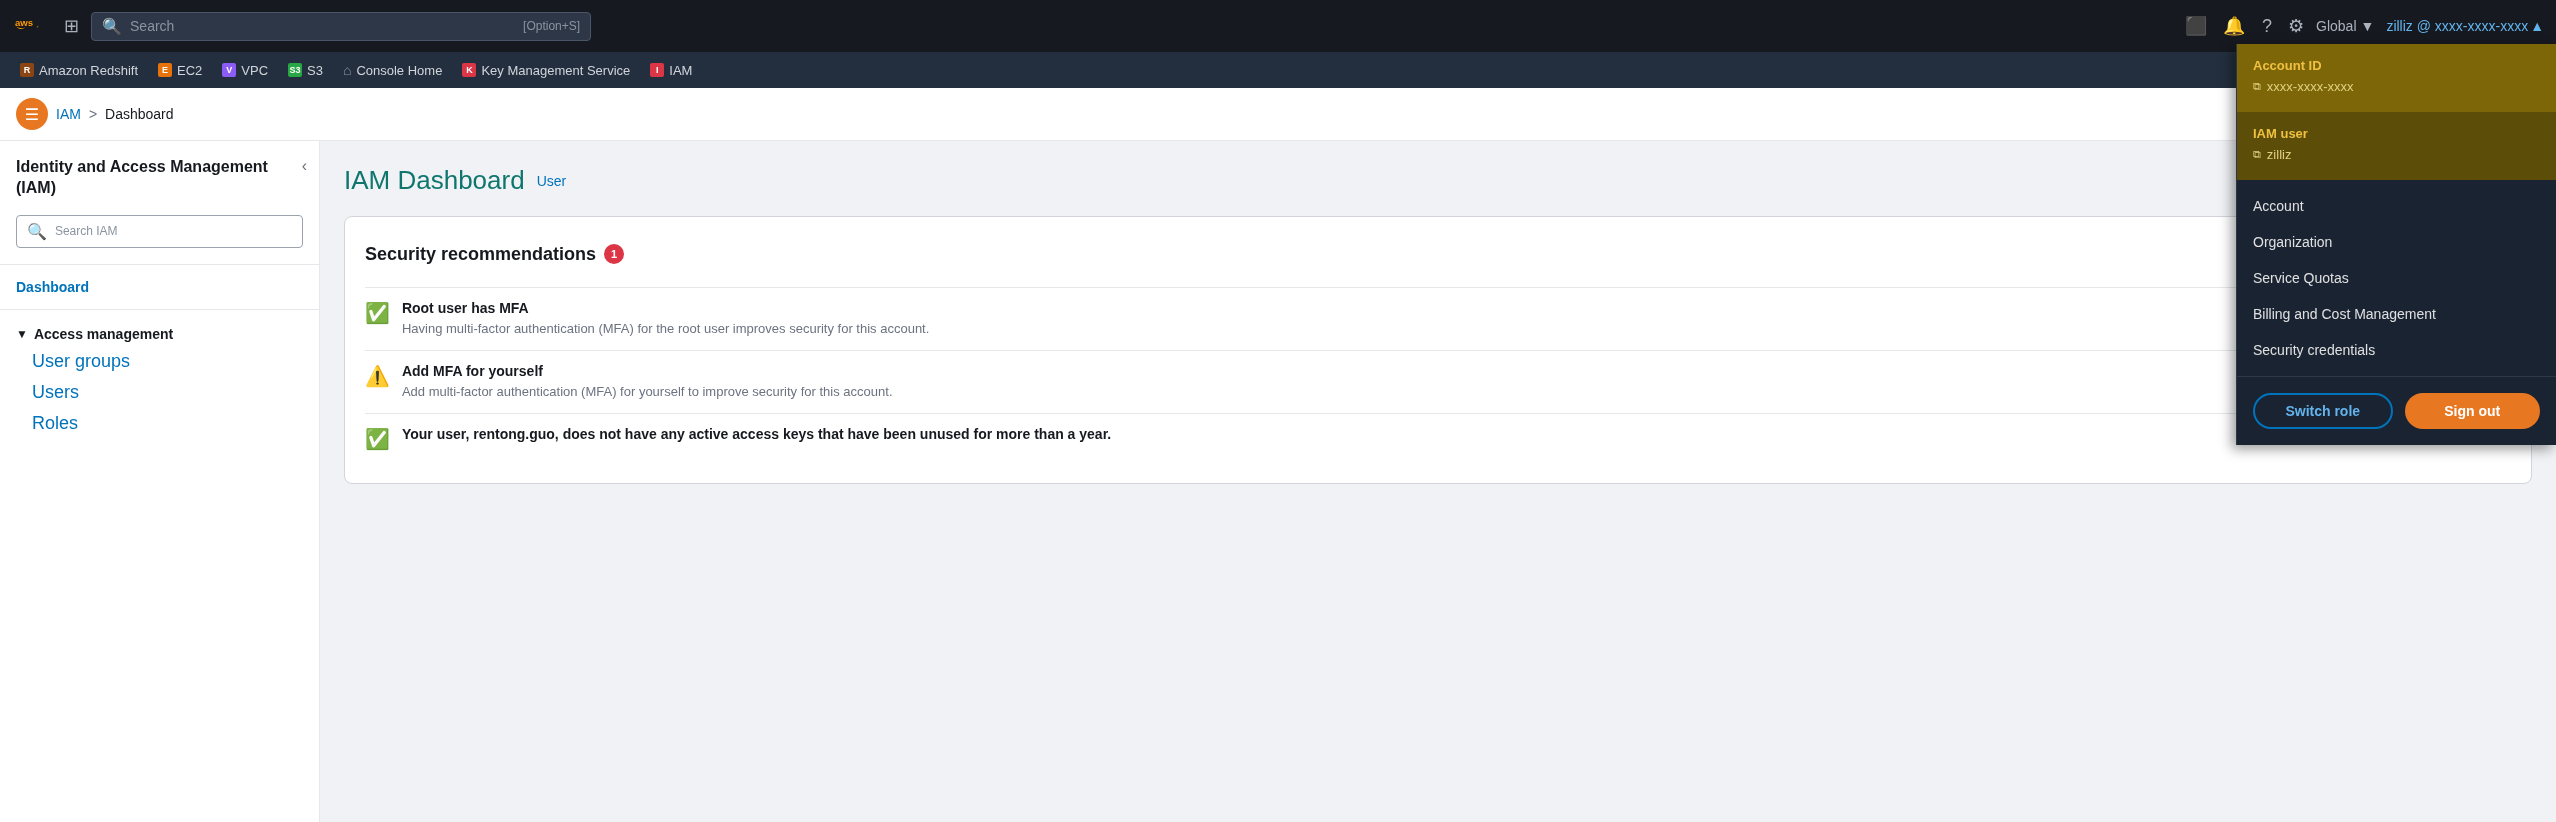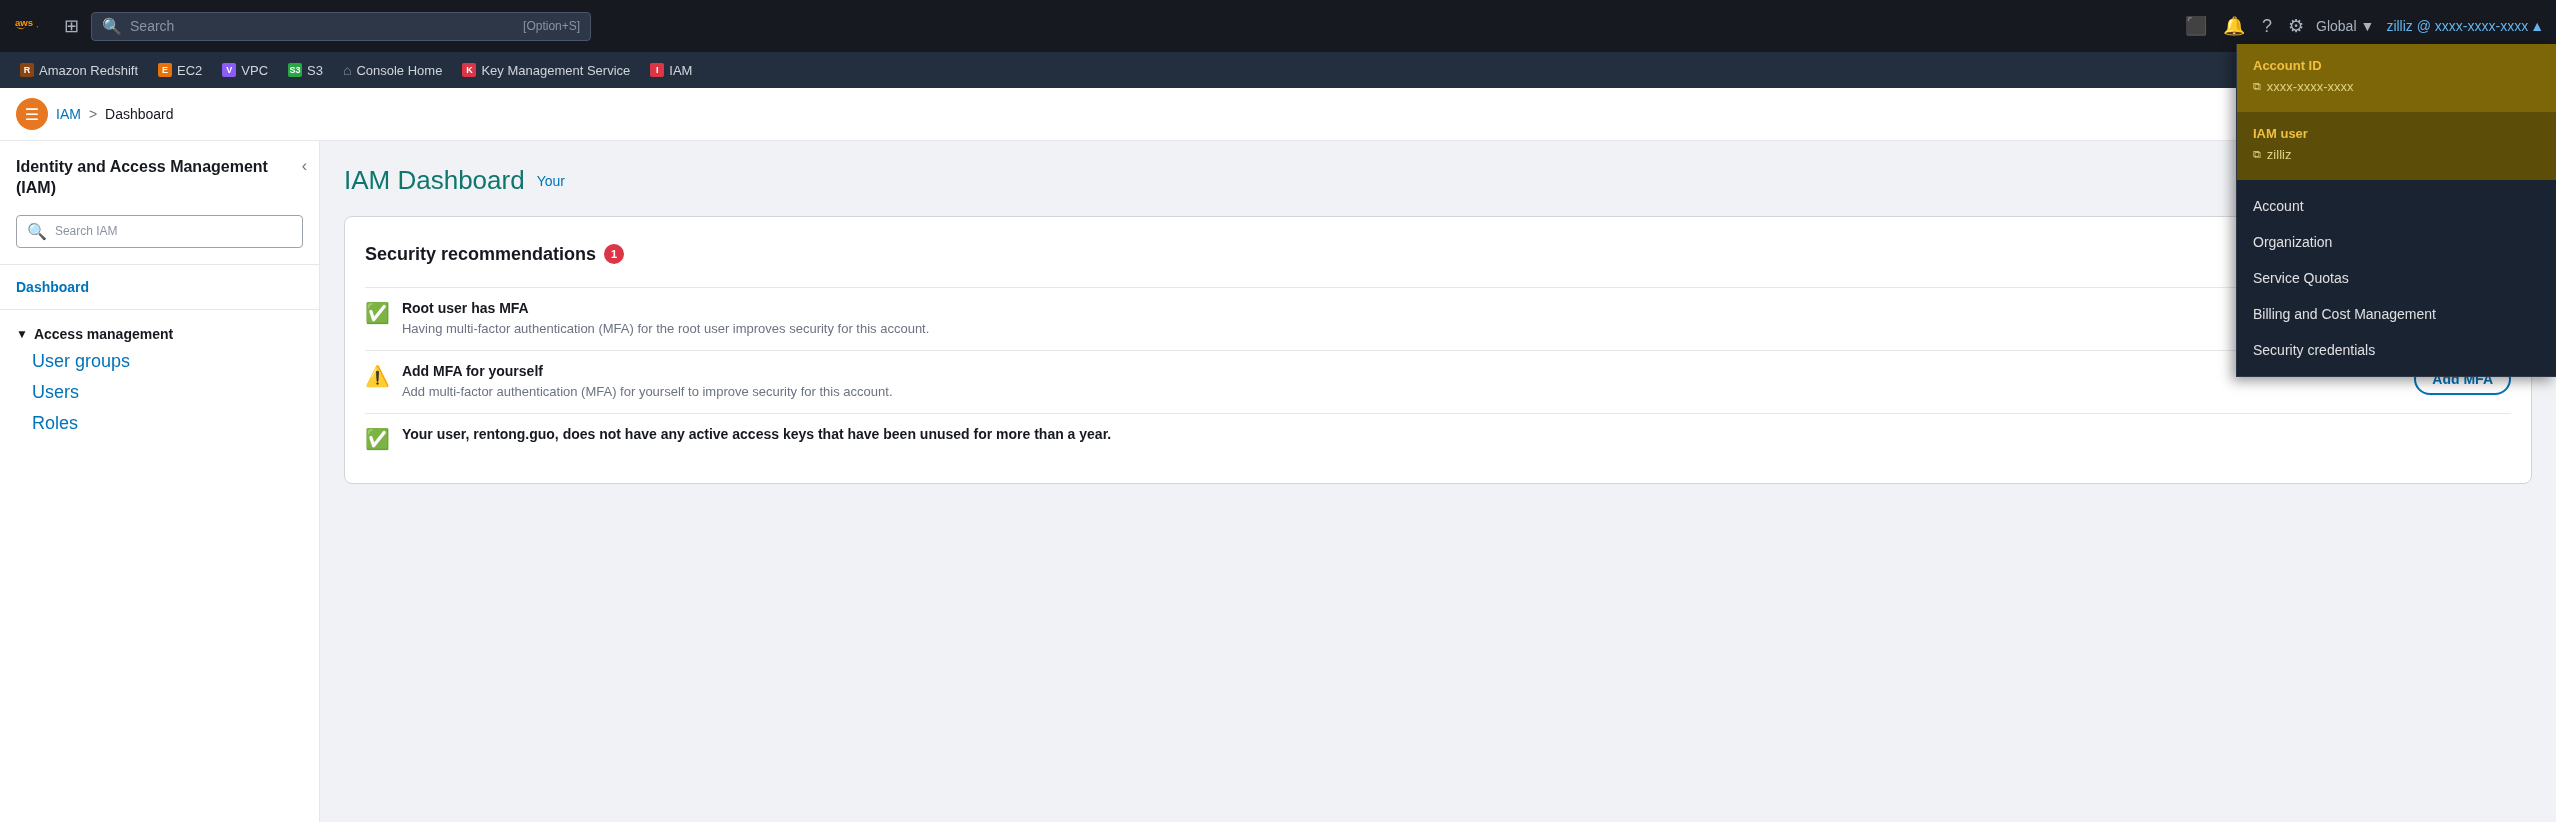--- a/index.html
+++ b/index.html
@@ -301,21 +301,21 @@
     </div>
 
     <a class="sidebar-sub-link">User groups</a>
     <a class="sidebar-sub-link">Users</a>
     <a class="sidebar-sub-link">Roles</a>
   </div>
 
   <div class="content-area">
     <div class="page-header">
       <h1 class="page-title">IAM Dashboard</h1>
-      <a class="info-link">Your</a>
+      <a class="info-link">User</a>
     </div>
 
     <div class="card">
       <div class="card-header">
         <div class="card-title">
           <span>Security recommendations</span>
           <span class="badge-red">1</span>
         </div>
         <button class="refresh-btn">
           <span style="font-size:16px;">↻</span>
@@ -372,13 +372,17 @@
   <div class="dropdown-menu-items">
     <div class="dropdown-menu-item">Account</div>
     <div class="dropdown-menu-item">Organization</div>
     <div class="dropdown-menu-item">Service Quotas</div>
     <div class="dropdown-menu-item">Billing and Cost Management</div>
     <div class="dropdown-menu-item">Security credentials</div>
   </div>
 
   <hr class="dropdown-divider">
 
+  <div class="dropdown-actions">
+    <button class="switch-role-btn">Switch role</button>
+    <button class="sign-out-btn">Sign out</button>
+  </div>
 </div>
 
 </body></html>

